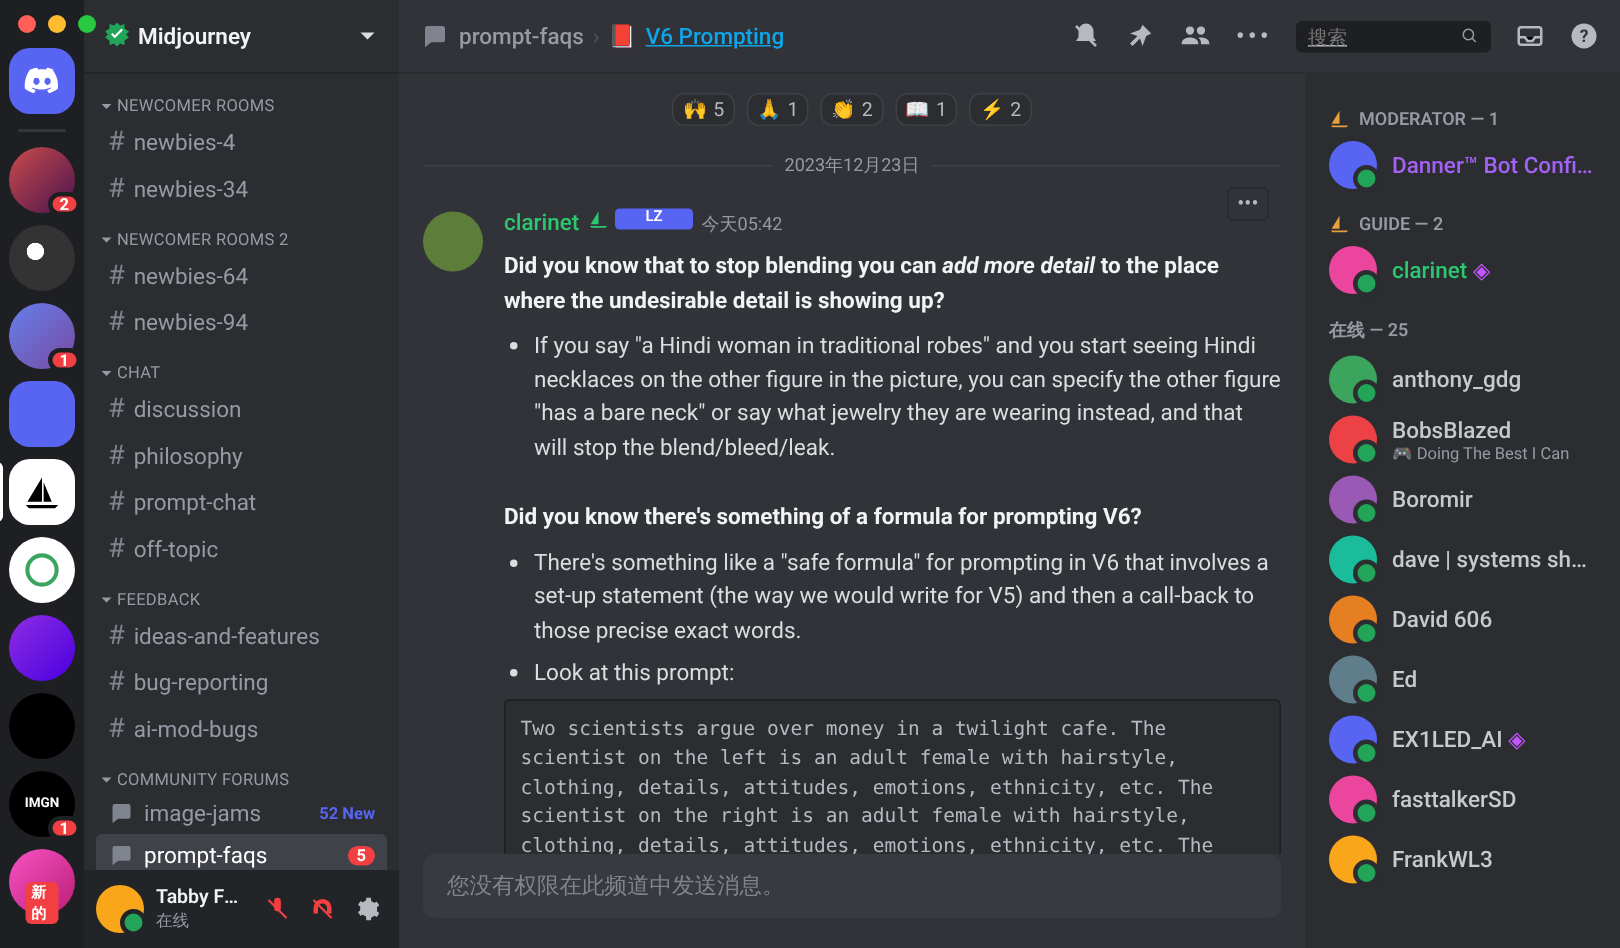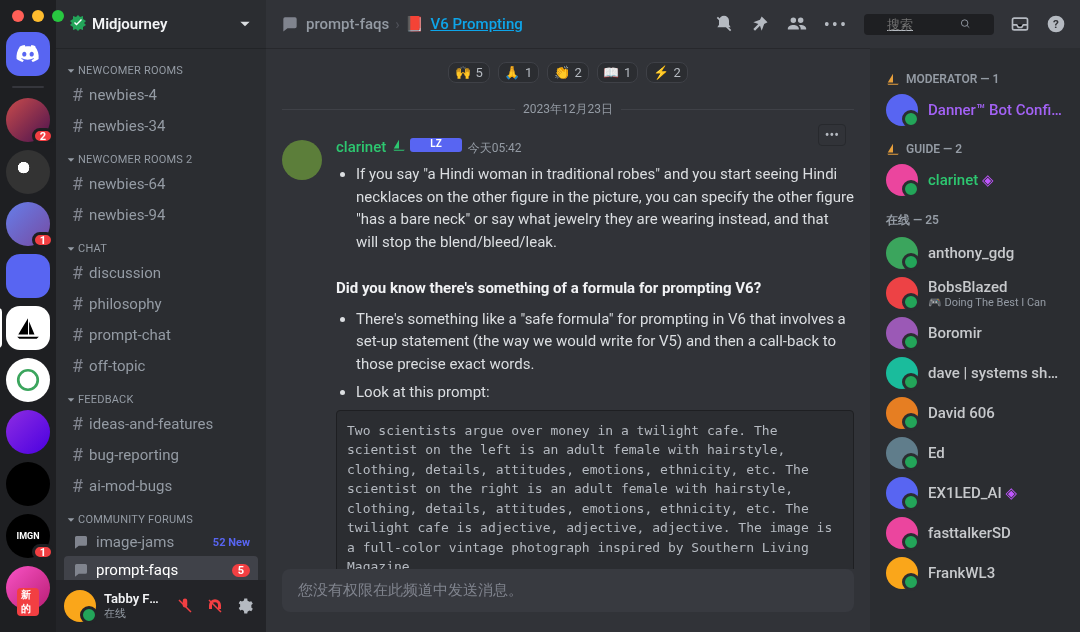--- a/index.html
+++ b/index.html
@@ -48,21 +48,21 @@
 
 
 .main { flex: 1; display: flex; flex-direction: column; background: #313338; min-width: 0; }
 .topbar { height: 48px; display: flex; align-items: center; padding: 0 14px; box-shadow: 0 1px 0 rgba(0,0,0,0.2); gap: 8px; }
 .breadcrumb { display: flex; align-items: center; gap: 6px; color: #949ba4; font-size: 15px; font-weight: 500; }
 .breadcrumb .sep { color: #4e5058; }
 .breadcrumb .thread-title { color: #0ea5e9; text-decoration: underline; }
 .breadcrumb .book { color: #d97706; }
 .topbar-actions { margin-left: auto; display: flex; align-items: center; gap: 16px; color: #b5bac1; }
 .topbar-actions .act { cursor: pointer; }
-.search-box { background: #1e1f22; border-radius: 4px; padding: 3px 23px; display: flex; align-items: center; gap: 6px; width: 130px; text-decoration: underline; }
+.search-box { background: #1e1f22; border-radius: 4px; padding: 3px 8px; display: flex; align-items: center; gap: 6px; width: 130px; text-decoration: underline; }
 .search-box input { background: transparent; border: none; outline: none; color: #dbdee1; font-size: 13px; width: 100%; }
 
 .content-row { flex: 1; display: flex; min-height: 0; }
 .messages { flex: 1; display: flex; flex-direction: column; min-width: 0; }
 .message-scroll { flex: 1; overflow-y: auto; padding: 8px 16px 0 16px; }
 
 .reactions-row { display: flex; justify-content: center; gap: 8px; padding: 6px 0; }
 .reaction { background: #2b2d31; border: 1px solid #3f4147; border-radius: 8px; padding: 2px 6px; font-size: 13px; display: flex; align-items: center; gap: 4px; color: #b5bac1; cursor: pointer; }
 .date-divider { display: flex; align-items: center; margin: 12px 0 16px 0; position: relative; }
 .date-divider::before { content: ''; flex: 1; height: 1px; background: #3f4147; }
@@ -360,20 +360,21 @@
                 <span class="msg-author">clarinet</span>
                 <span class="msg-badges">
                   <svg width="14" height="14" viewBox="0 0 24 24">
                       <path fill="#2dc770" d="M3 18 L12 3 L12 18 Z M2 20 L22 20 L20 22 L4 22 Z"></path>
                     </svg>
                   <span class="msg-badge lz">LZ</span>
                 </span>
                 <span class="msg-time">今天05:42</span>
               </div>
               <div class="msg-content">
+                <p><strong><span>Did you know that to stop blending you can </span><em>add more detail</em><span> to the place where the undesirable detail is showing up?</span></strong></p>
                 <ul>
                     <li>If you say "a Hindi woman in traditional robes" and you start seeing Hindi necklaces on the other figure in the picture, you can specify the other figure "has a bare neck" or say what jewelry they are wearing instead, and that will stop the blend/bleed/leak.</li>
                   </ul>
                 <p style="margin-top:24px"><strong>Did you know there's something of a formula for prompting V6?</strong></p>
                 <ul>
                   <li>There's something like a "safe formula" for prompting in V6 that involves a set-up statement (the way we would write for V5) and then a call-back to those precise exact words.</li>
                   <li>Look at this prompt:</li>
                 </ul>
                 <div class="code-block">Two scientists argue over money in a twilight cafe. The scientist on the left is an adult female with hairstyle, clothing, details, attitudes, emotions, ethnicity, etc. The scientist on the right is an adult female with hairstyle, clothing, details, attitudes, emotions, ethnicity, etc. The twilight cafe is adjective, adjective, adjective. The image is a full-color vintage photograph inspired by Southern Living Magazine.</div>
 

